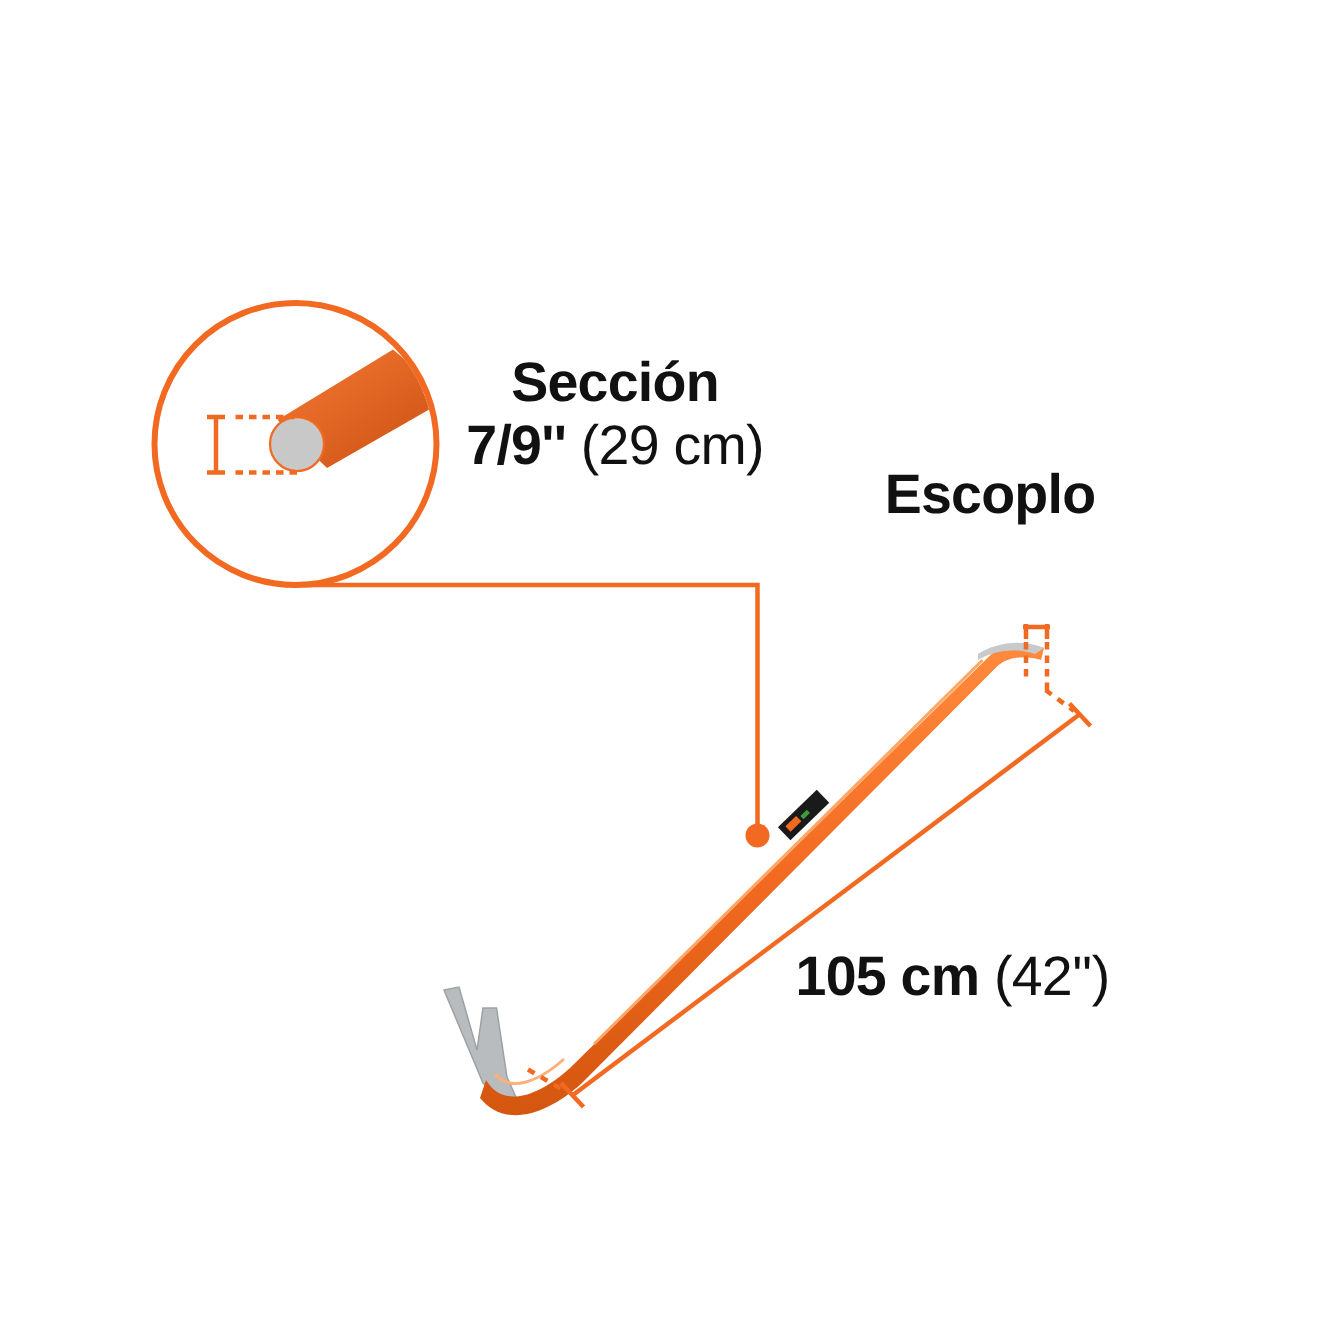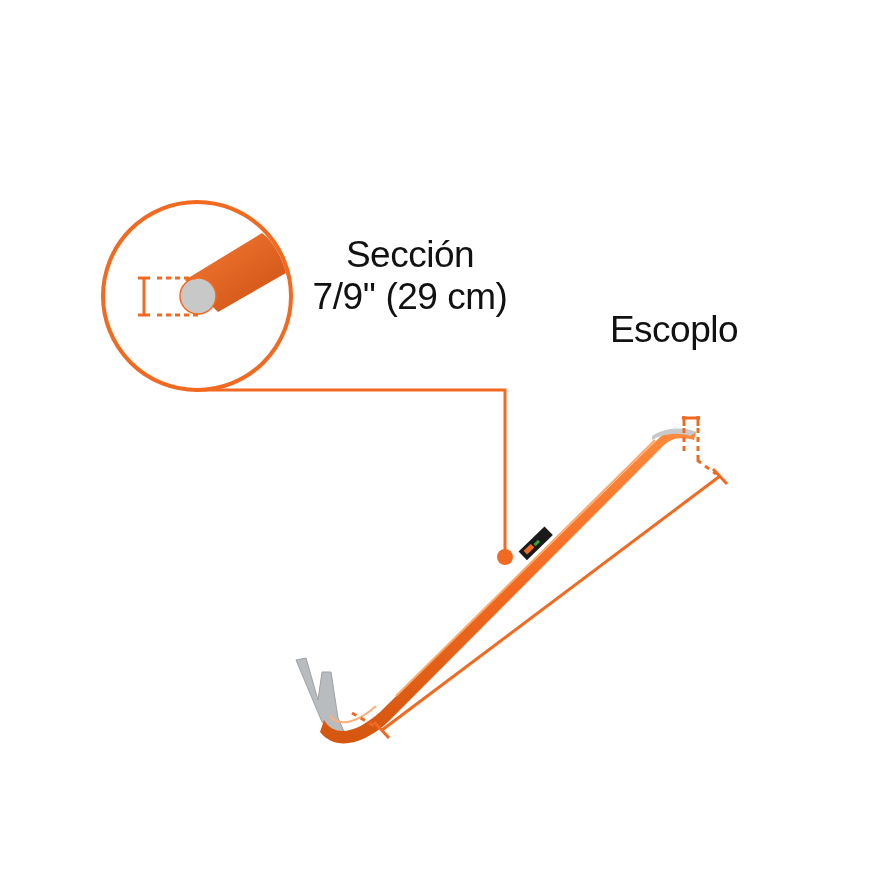--- a/index.html
+++ b/index.html
@@ -1,23 +1,23 @@
 <!DOCTYPE html>
 <html><head>
   <meta charset="utf-8">
   <style>
     html, body { margin: 0; padding: 0; background: #ffffff; }
     body { width: 885px; height: 885px; position: relative; overflow: hidden; font-family: "Liberation Sans", sans-serif; }
     #canvas { position: absolute; left: 0; top: 0; width: 885px; height: 885px; }
     .label { position: absolute; color: #111111; text-align: center; font-family: "Liberation Sans", sans-serif; line-height: 1.13; letter-spacing: -0.5px; }
     .label .ln { display: block; white-space: nowrap; }
-    .bold { font-weight: normal; }
+    .bold { font-weight: bold; }
     .thin { font-weight: normal; }
     #lbl-section { left: 300px; top: 234px; width: 220px; font-size: 37px; }
-    #lbl-chisel { left: 594px; top: 309px; width: 160px; font-size: 37px; }
+    #lbl-chisel { left: 580px; top: 309px; width: 160px; font-size: 37px; }
     #lbl-length { left: 520px; top: 630px; width: 230px; font-size: 37px; }
   </style>
 </head>
 <body>
 
 <svg id="canvas" viewBox="0 0 885 885" xmlns="http://www.w3.org/2000/svg">
 
   <g>
     <circle cx="197" cy="296" r="94" fill="#ffffff" stroke="#f26a21" stroke-width="4"></circle>
 
@@ -89,13 +89,14 @@
 <div id="lbl-section" class="label">
   <span class="ln bold">Sección</span>
   <span class="ln"><span class="bold">7/9''</span><span class="thin"> (29 cm)</span></span>
 </div>
 
 <div id="lbl-chisel" class="label">
   <span class="ln bold">Escoplo</span>
 </div>
 
 <div id="lbl-length" class="label">
+  <span class="ln"><span class="bold">105 cm</span><span class="thin"> (42'')</span></span>
 </div>
 
 </body></html>

